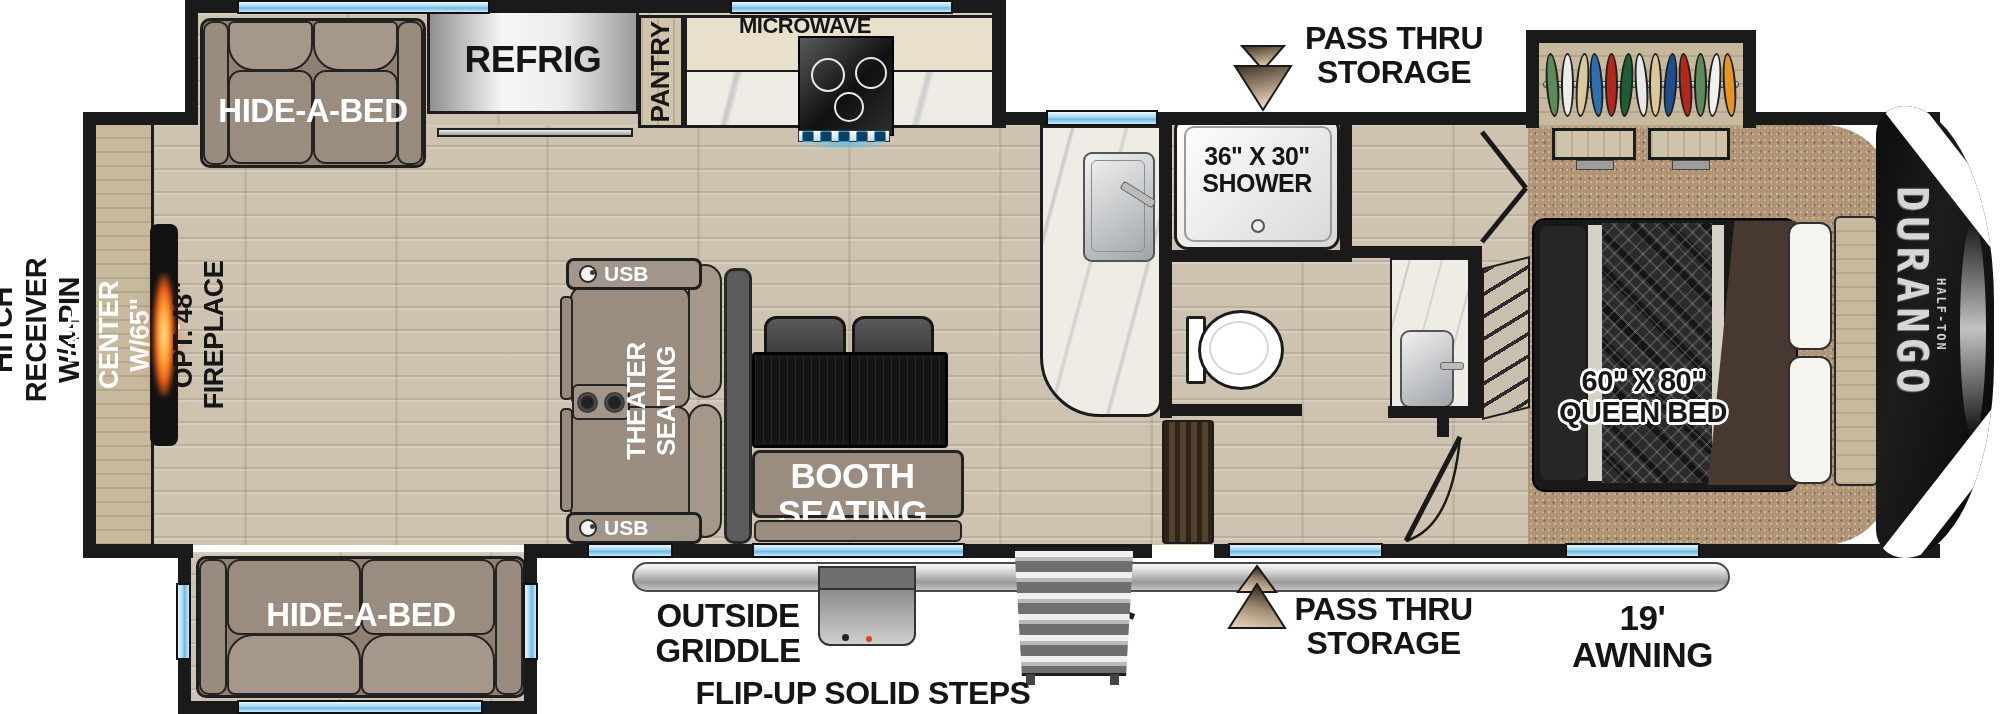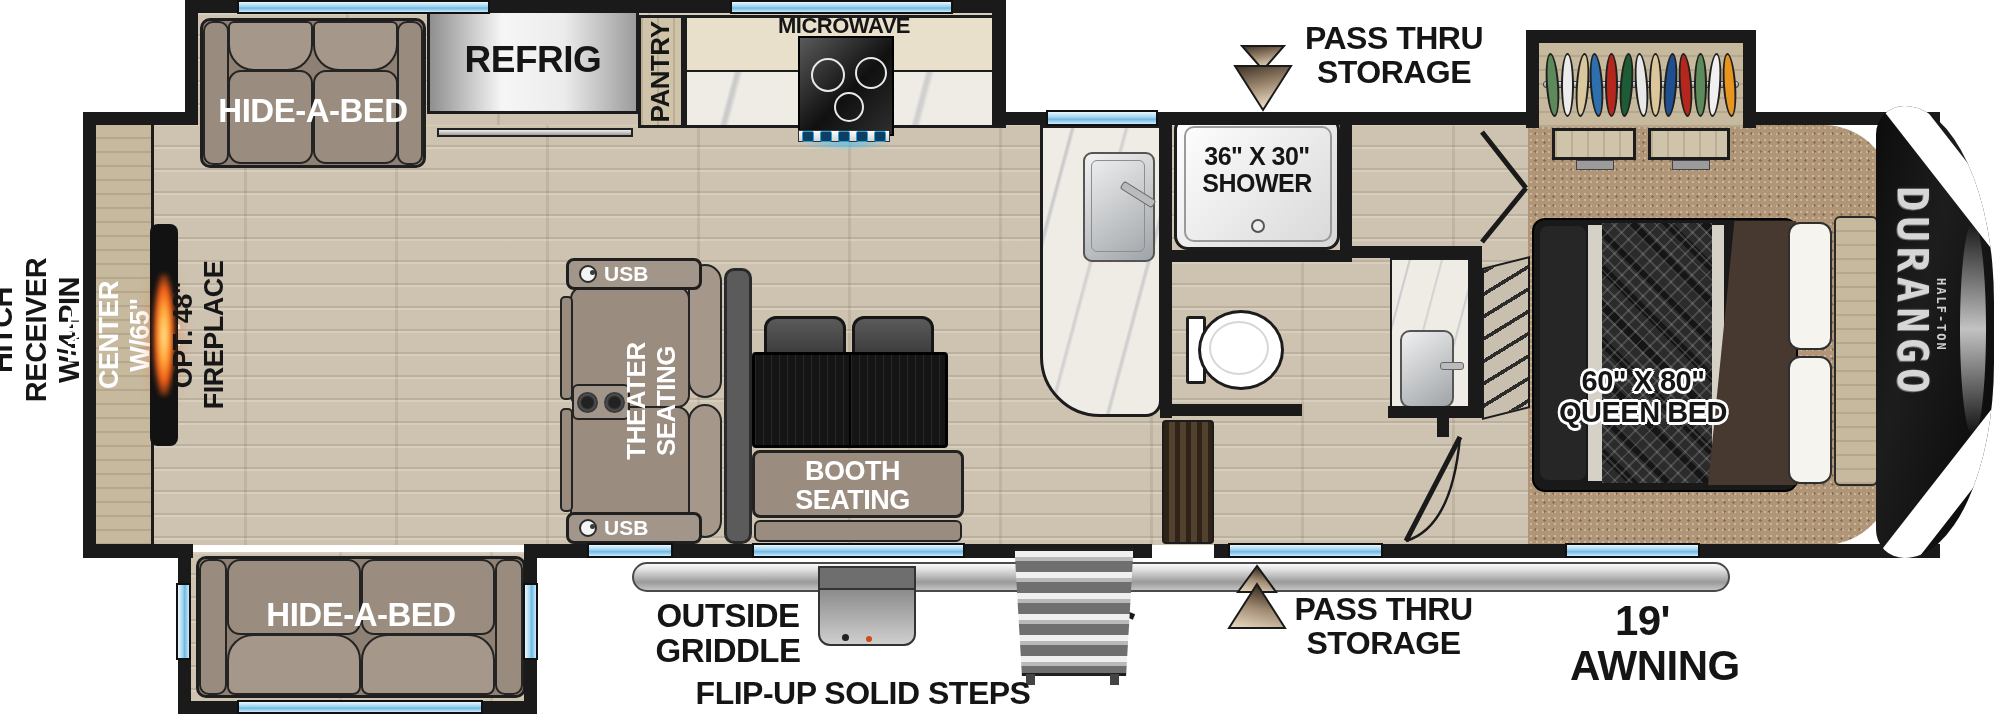--- a/index.html
+++ b/index.html
@@ -99,21 +99,21 @@
     <div class="abs" style="left:34px;top:54px;width:26px;height:26px;border:2.5px solid #e8e8e8;border-radius:50%"></div>
   </div>
   <div class="abs" style="left:800px;top:138px;width:90px;height:12px;background:radial-gradient(ellipse at center,rgba(90,190,230,.8),transparent 72%)"></div>
   <div class="abs" style="left:798px;top:130px;width:92px;height:12px;background:linear-gradient(180deg,#fdfdfd,#cfd6da);border:1.5px solid #333;box-sizing:border-box;display:flex;justify-content:space-around;align-items:center">
     <span style="width:10px;height:9px;background:#0d3f63;border:1px solid #2aa0d8;border-radius:2px"></span>
     <span style="width:10px;height:9px;background:#0d3f63;border:1px solid #2aa0d8;border-radius:2px"></span>
     <span style="width:10px;height:9px;background:#0d3f63;border:1px solid #2aa0d8;border-radius:2px"></span>
     <span style="width:10px;height:9px;background:#0d3f63;border:1px solid #2aa0d8;border-radius:2px"></span>
     <span style="width:10px;height:9px;background:#0d3f63;border:1px solid #2aa0d8;border-radius:2px"></span>
   </div>
-  <div class="lbl" style="left:778px;top:14px;width:130px;font-size:22px">MICROWAVE</div>
+  <div class="lbl" style="left:739px;top:14px;width:130px;font-size:22px">MICROWAVE</div>
 
   <div class="abs marble" style="left:1040px;top:125px;width:122px;height:292px;border:3px solid #1c1c1c;box-sizing:border-box;border-radius:0 0 16px 60px">
     <div class="abs" style="left:40px;top:24px;width:68px;height:106px;background:linear-gradient(145deg,#f2f2f2,#9fa4a8);border:2px solid #555;border-radius:9px">
       <div class="abs" style="left:6px;top:6px;width:52px;height:90px;border:1.5px solid #8a8f93;border-radius:6px"></div>
     </div>
     <div class="abs" style="left:76px;top:62px;width:36px;height:7px;background:#bbbbbb;border:1px solid #666;border-radius:3px;transform:rotate(32deg)"></div>
   </div>
 
   <div class="abs" style="left:1174px;top:116px;width:166px;height:134px;background:linear-gradient(135deg,#ffffff,#d8d8d8);border:3px solid #1c1c1c;border-radius:14px;box-sizing:border-box">
     <div class="abs" style="left:7px;top:7px;width:144px;height:112px;border:2px solid #9a9a9a;border-radius:10px"></div>
@@ -192,21 +192,21 @@
   </div>
   <div class="abs" style="left:724px;top:268px;width:28px;height:276px;background:#5b5b5b;border:3px solid #2a2a2a;border-radius:10px;box-sizing:border-box"></div>
 
   <div class="abs" style="left:752px;top:316px;width:212px;height:232px">
     <div class="abs" style="left:12px;top:0;width:82px;height:46px;background:linear-gradient(180deg,#5a5a5a,#383838);border:3px solid #161616;border-radius:12px 12px 5px 5px;box-sizing:border-box"></div>
     <div class="abs" style="left:100px;top:0;width:82px;height:46px;background:linear-gradient(180deg,#5a5a5a,#383838);border:3px solid #161616;border-radius:12px 12px 5px 5px;box-sizing:border-box"></div>
     <div class="abs blackwood" style="left:0;top:36px;width:196px;height:96px;border:3px solid #000;border-radius:4px;box-sizing:border-box">
       <div class="abs" style="left:94px;top:0;width:2px;height:90px;background:#000"></div>
     </div>
     <div class="abs" style="left:0;top:134px;width:212px;height:68px;background:#9a8d80;border:3px solid #222;border-radius:8px;box-sizing:border-box">
-      <div class="lbl wt" style="left:0;top:4px;width:195px;font-size:27px">BOOTH
+      <div class="lbl wt" style="left:0;top:4px;width:195px;font-size:35px">BOOTH
 SEATING</div>
     </div>
     <div class="abs" style="left:2px;top:204px;width:208px;height:22px;background:#9a8d80;border:2px solid #222;border-radius:6px;box-sizing:border-box"></div>
   </div>
 
   <div class="abs" style="left:1162px;top:420px;width:52px;height:124px;background:repeating-linear-gradient(90deg,#2f2318 0 5px,#53412f 5px 11px);border:2px solid #1c1c1c;border-radius:4px;box-sizing:border-box"></div>
 
   <div class="abs" style="left:196px;top:556px;width:330px;height:148px">
     <div class="sofa-body" style="left:0;top:0;width:330px;height:142px"></div>
     <div class="arm" style="left:3px;top:3px;width:28px;height:136px"></div>
@@ -300,21 +300,21 @@
     <polygon points="31,20 3,64 59,64" fill="url(#agu)" stroke="#1a1a1a" stroke-width="2"></polygon>
   </svg>
 
   <div class="lbl" style="left:1290px;top:22px;width:208px;font-size:32px">PASS THRU
 STORAGE</div>
   <div class="lbl" style="left:688px;top:677px;width:350px;font-size:32px">FLIP-UP SOLID STEPS</div>
   <div class="lbl" style="left:643px;top:599px;width:170px;font-size:33px">OUTSIDE
 GRIDDLE</div>
   <div class="lbl" style="left:1276px;top:593px;width:215px;font-size:32px">PASS THRU
 STORAGE</div>
-  <div class="lbl" style="left:1570px;top:599px;width:145px;font-size:42px">19'
+  <div class="lbl" style="left:1570px;top:599px;width:145px;font-size:35px">19'
 AWNING</div>
 
   <div class="abs" style="left:1876px;top:106px;width:118px;height:452px;background:linear-gradient(105deg,#0c0c0c,#1d1d1d 40%,#060606);border-radius:34px 108px 108px 34px/34px 235px 235px 34px;overflow:hidden">
     <div class="cap-stripe" style="left:-30px;top:40px;width:200px;height:34px;transform:rotate(52deg)"></div>
     <div class="cap-stripe" style="left:-30px;top:372px;width:200px;height:34px;transform:rotate(-52deg)"></div>
     <div class="abs" style="left:84px;top:116px;width:26px;height:214px;background:linear-gradient(180deg,rgba(255,255,255,0),rgba(225,225,225,.85) 50%,rgba(255,255,255,0));border-radius:50%"></div>
     <div class="abs" style="left:12px;top:80px;writing-mode:vertical-rl;font-weight:bold;font-size:42px;letter-spacing:5px;color:#d6d6d6;text-shadow:1px 1px 0 #777,0 0 3px #444;font-family:'DejaVu Sans Mono','Liberation Mono',monospace">DURANGO</div>
     <div class="abs" style="left:58px;top:172px;writing-mode:vertical-rl;font-weight:bold;font-size:12px;letter-spacing:2px;color:#cfcfcf;font-family:'DejaVu Sans Mono','Liberation Mono',monospace">HALF-TON</div>
   </div>
 

